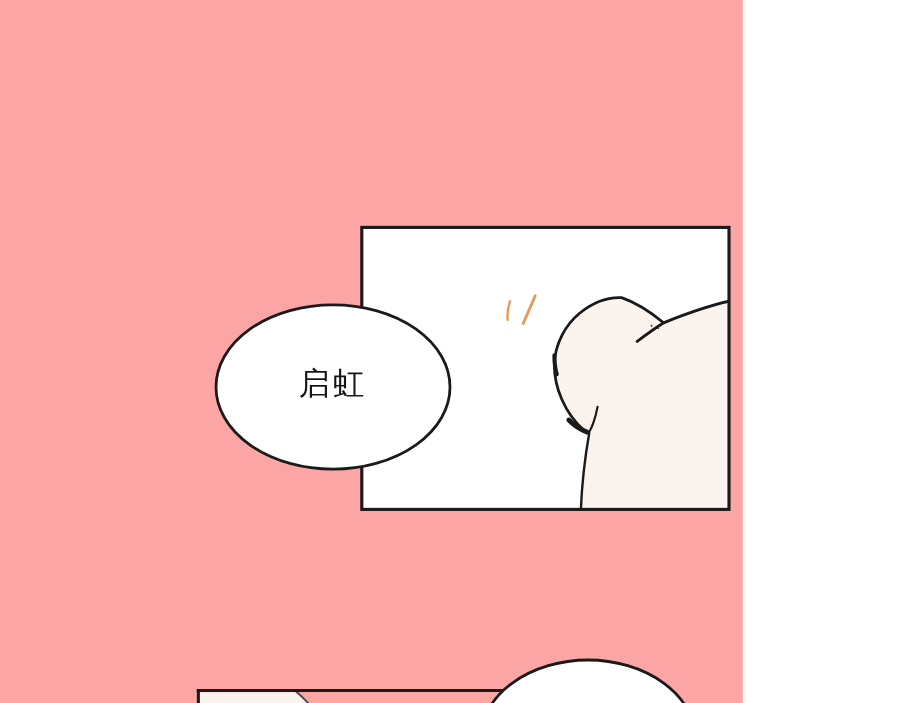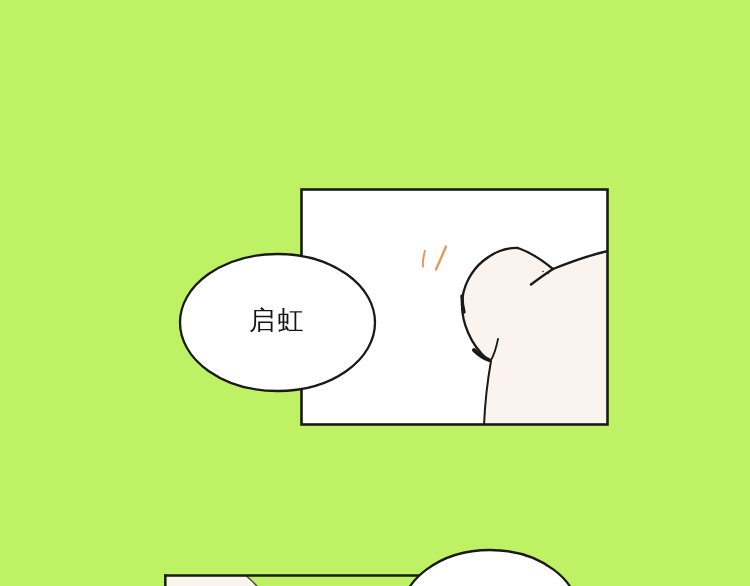--- a/index.html
+++ b/index.html
@@ -3,23 +3,23 @@
 <meta charset="utf-8">
 <style>
   html, body {
     margin: 0;
     padding: 0;
     background: #ffffff;
     font-family: "DejaVu Sans", "Liberation Sans", sans-serif;
   }
   .page {
     position: relative;
-    width: 750px;
+    width: 619px;
     height: 586px;
-    background: #bef264;
+    background: #fca5a5;
     overflow: hidden;
   }
   svg { display: block; }
   .bubble-text {
     font-family: "DejaVu Sans", "Liberation Sans", sans-serif;
     font-size: 26px;
     font-weight: 500;
     letter-spacing: 2.5px;
   }
 </style>

